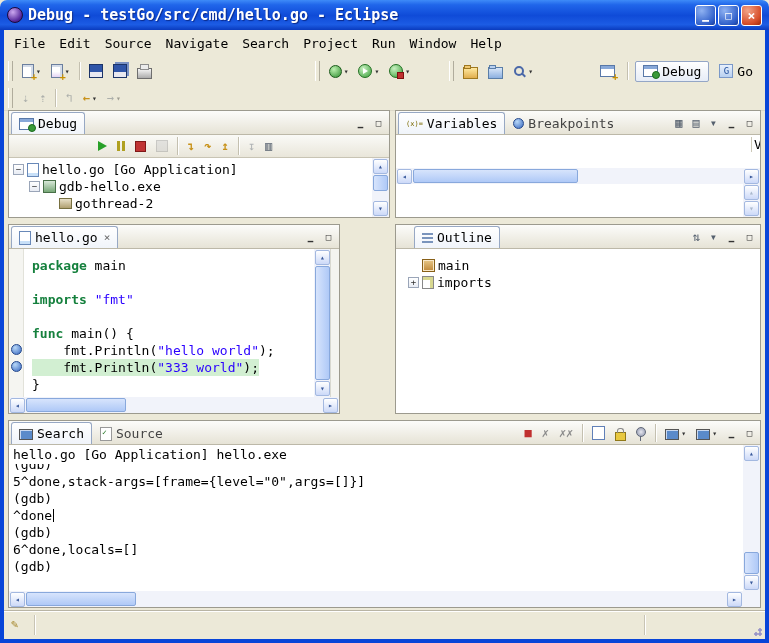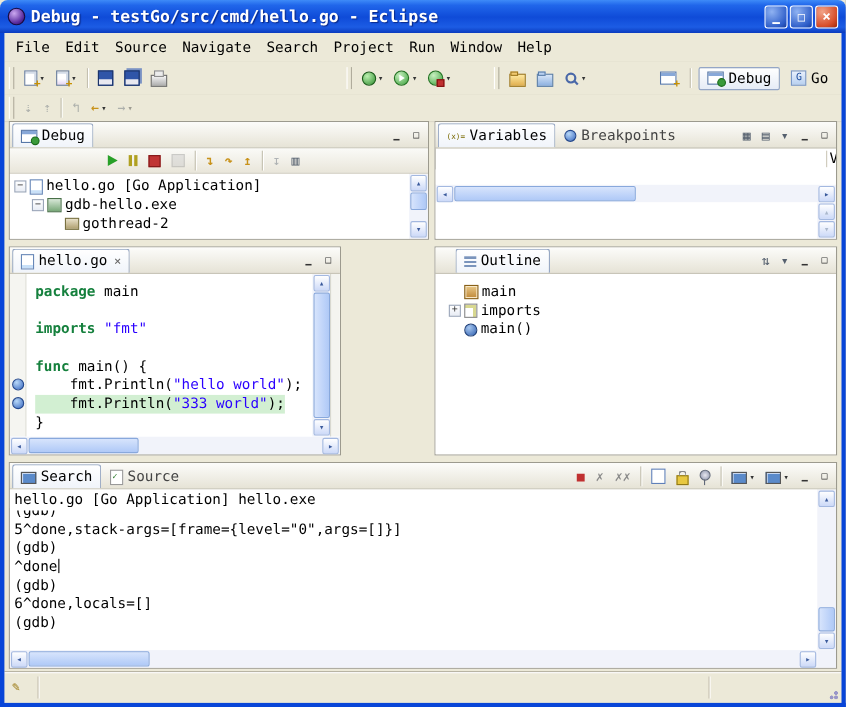--- a/index.html
+++ b/index.html
@@ -366,21 +366,21 @@
       <span class="sb-thumb" style="left:17px;width:165px;"></span>
       <span class="sb-btn right">▸</span>
     </div>
     <div style="position:absolute;left:0;right:17px;top:73px;bottom:0;background:#FFF;"></div>
     <div class="sbv" style="right:0;top:73px;bottom:0;">
       <span class="sb-btn up dis">▴</span>
       <span class="sb-btn down dis">▾</span>
     </div>
   </div>
 
-  <div class="view" id="v-editor" style="left:8px;top:224px;width:302px;height:190px;">
+  <div class="view" id="v-editor" style="left:8px;top:224px;width:332px;height:190px;">
     <div class="tabrow">
       <span style="display:flex;align-items:flex-end;">
           <span class="vtab sel">
             <span class="mi i-gofile"></span>
             <span>hello.go</span>
             <span class="tclose">×</span>
           </span>
         </span>
       <span class="vctrl">
         <span class="vbtn">▁</span>
@@ -442,25 +442,20 @@
           <div class="trow" style="padding-left: 2px;">
             <span class="expander"></span>
             <span class="mi i-pkg"></span>
             <span>main</span>
           </div>
           <div class="trow" style="padding-left: 2px;">
             <span class="expander box">+</span>
             <span class="mi i-imp"></span>
             <span>imports</span>
           </div>
-          <div class="trow" style="padding-left: 2px;">
-            <span class="expander"></span>
-            <span class="mi i-func"></span>
-            <span>main()</span>
-          </div>
         </div>
     </div>
   </div>
 
   <div class="view" id="v-console" style="left:8px;top:420px;width:753px;height:188px;">
     <div class="tabrow">
       <span style="display:flex;align-items:flex-end;">
           <span class="vtab sel">
             <span class="mi i-consoletab"></span>
             <span>Search</span>

